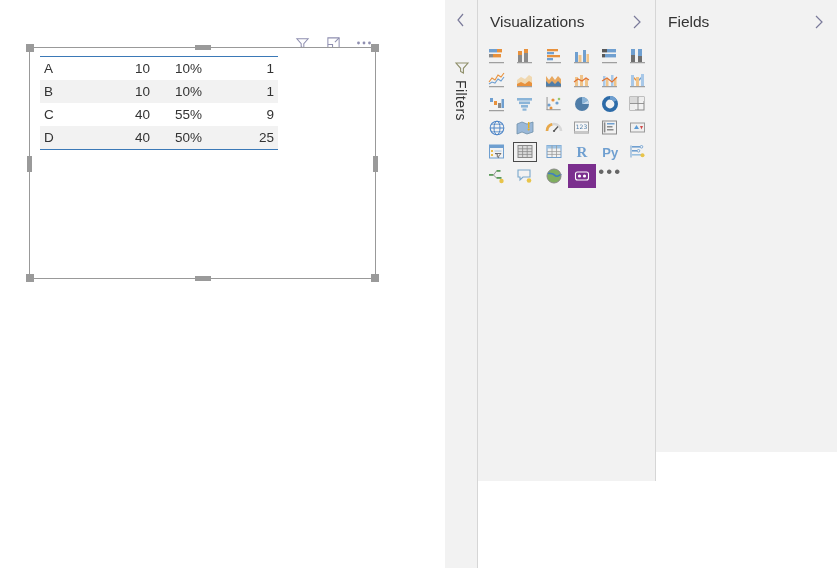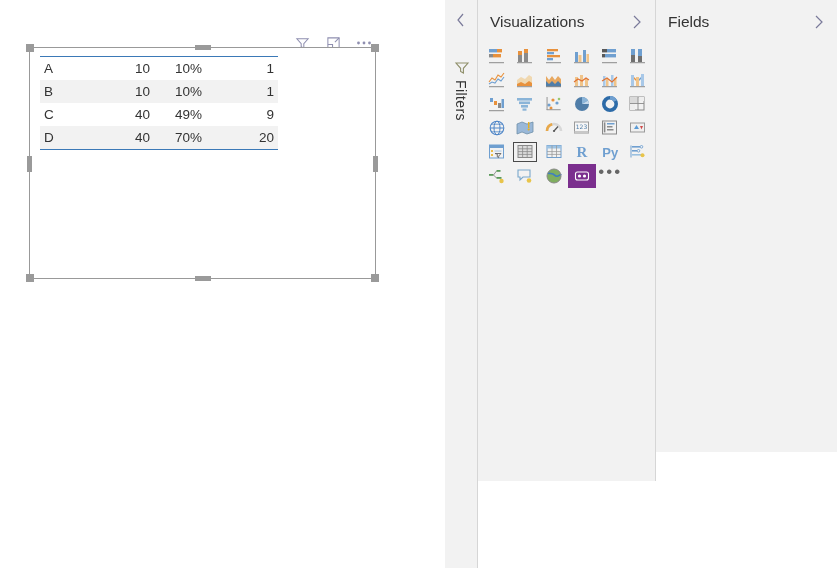--- a/index.html
+++ b/index.html
@@ -242,29 +242,29 @@
       <div class="tv-row alt">
         <div class="tv-cell c-cat">B</div>
         <div class="tv-cell c-val">10</div>
         <div class="tv-cell c-pct">10%</div>
         <div class="tv-cell c-res">1</div>
       </div>
 
       <div class="tv-row">
         <div class="tv-cell c-cat">C</div>
         <div class="tv-cell c-val">40</div>
-        <div class="tv-cell c-pct">49%</div>
+        <div class="tv-cell c-pct">55%</div>
         <div class="tv-cell c-res">9</div>
       </div>
 
       <div class="tv-row alt">
         <div class="tv-cell c-cat">D</div>
         <div class="tv-cell c-val">40</div>
-        <div class="tv-cell c-pct">70%</div>
-        <div class="tv-cell c-res">20</div>
+        <div class="tv-cell c-pct">50%</div>
+        <div class="tv-cell c-res">25</div>
       </div>
 
       <div class="total-topline"></div>
 
     </div>
 
     <div class="handle corner" style="left:-4px;  top:-4px;"></div>
     <div class="handle hmid" style="left:165px; top:-3px;"></div>
     <div class="handle corner" style="right:-4px; top:-4px;"></div>
     <div class="handle vmid" style="left:-3px;  top:108px;"></div>

